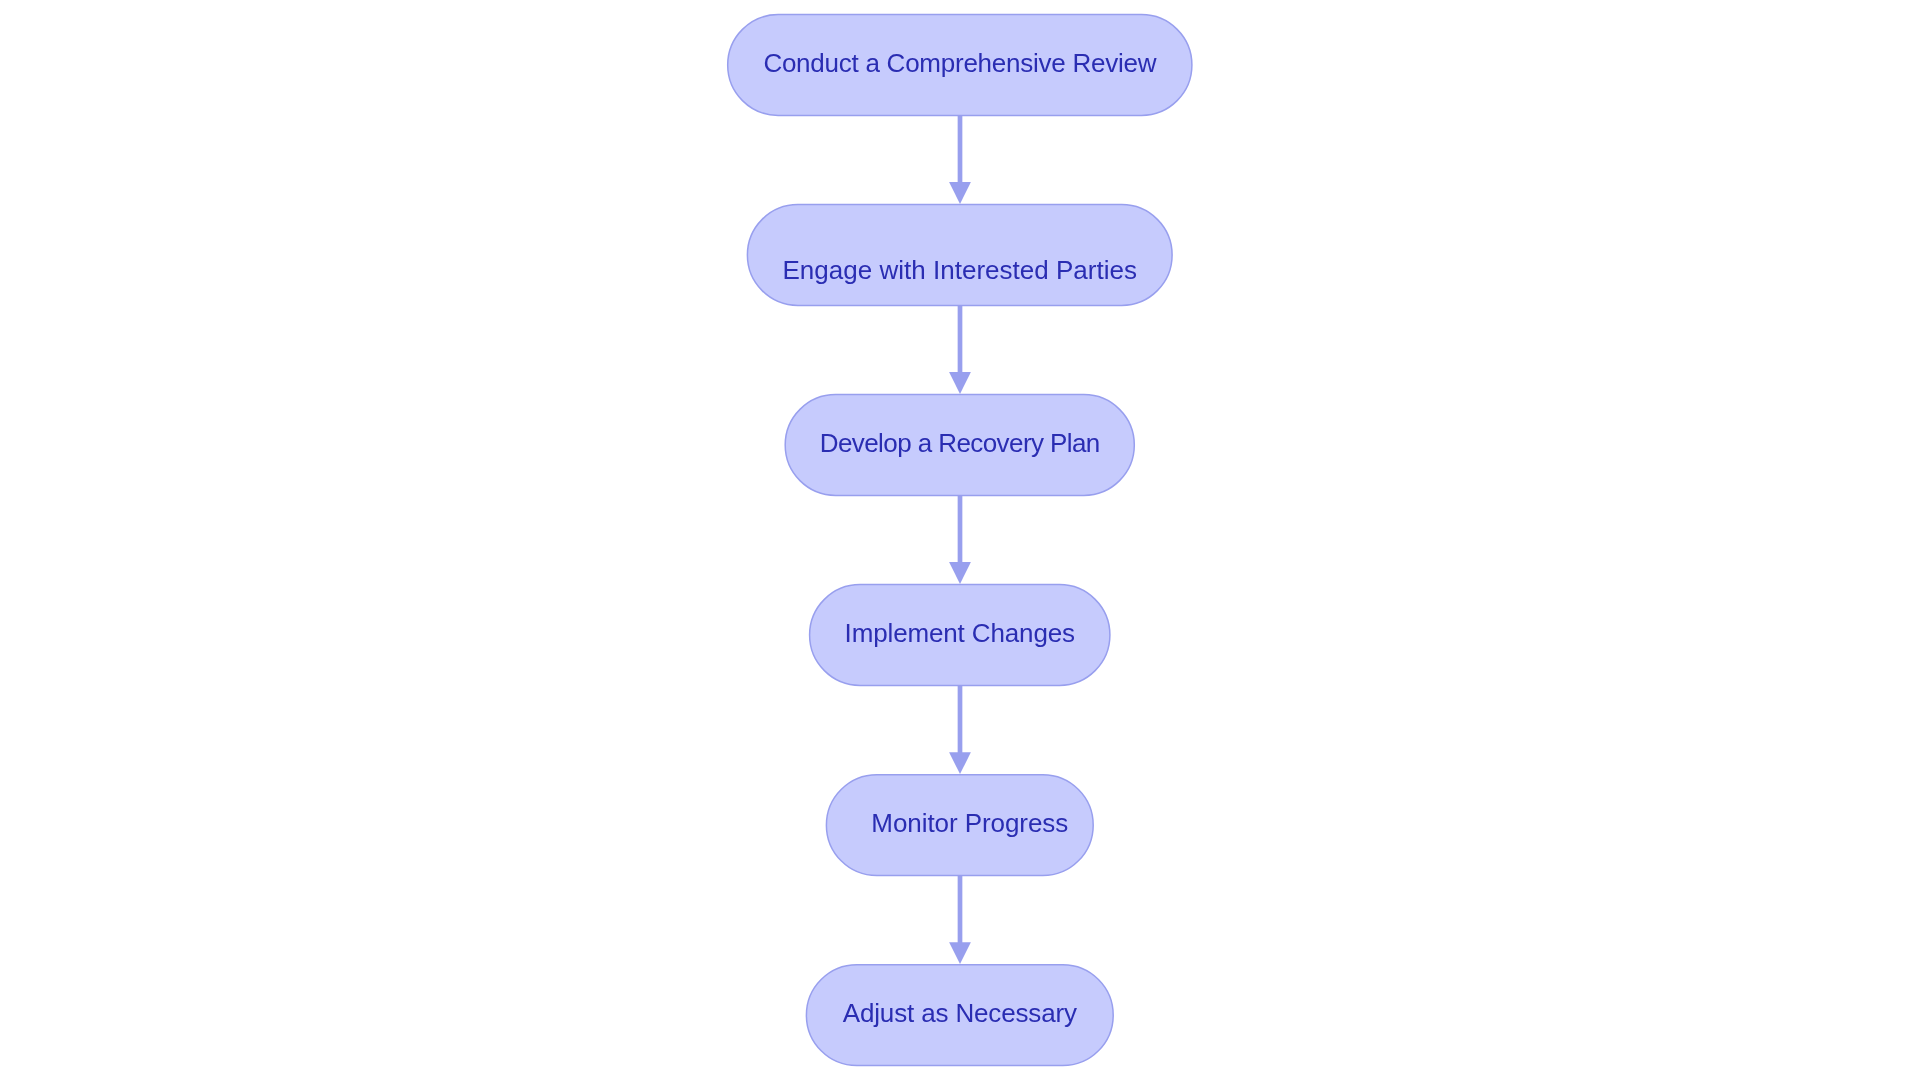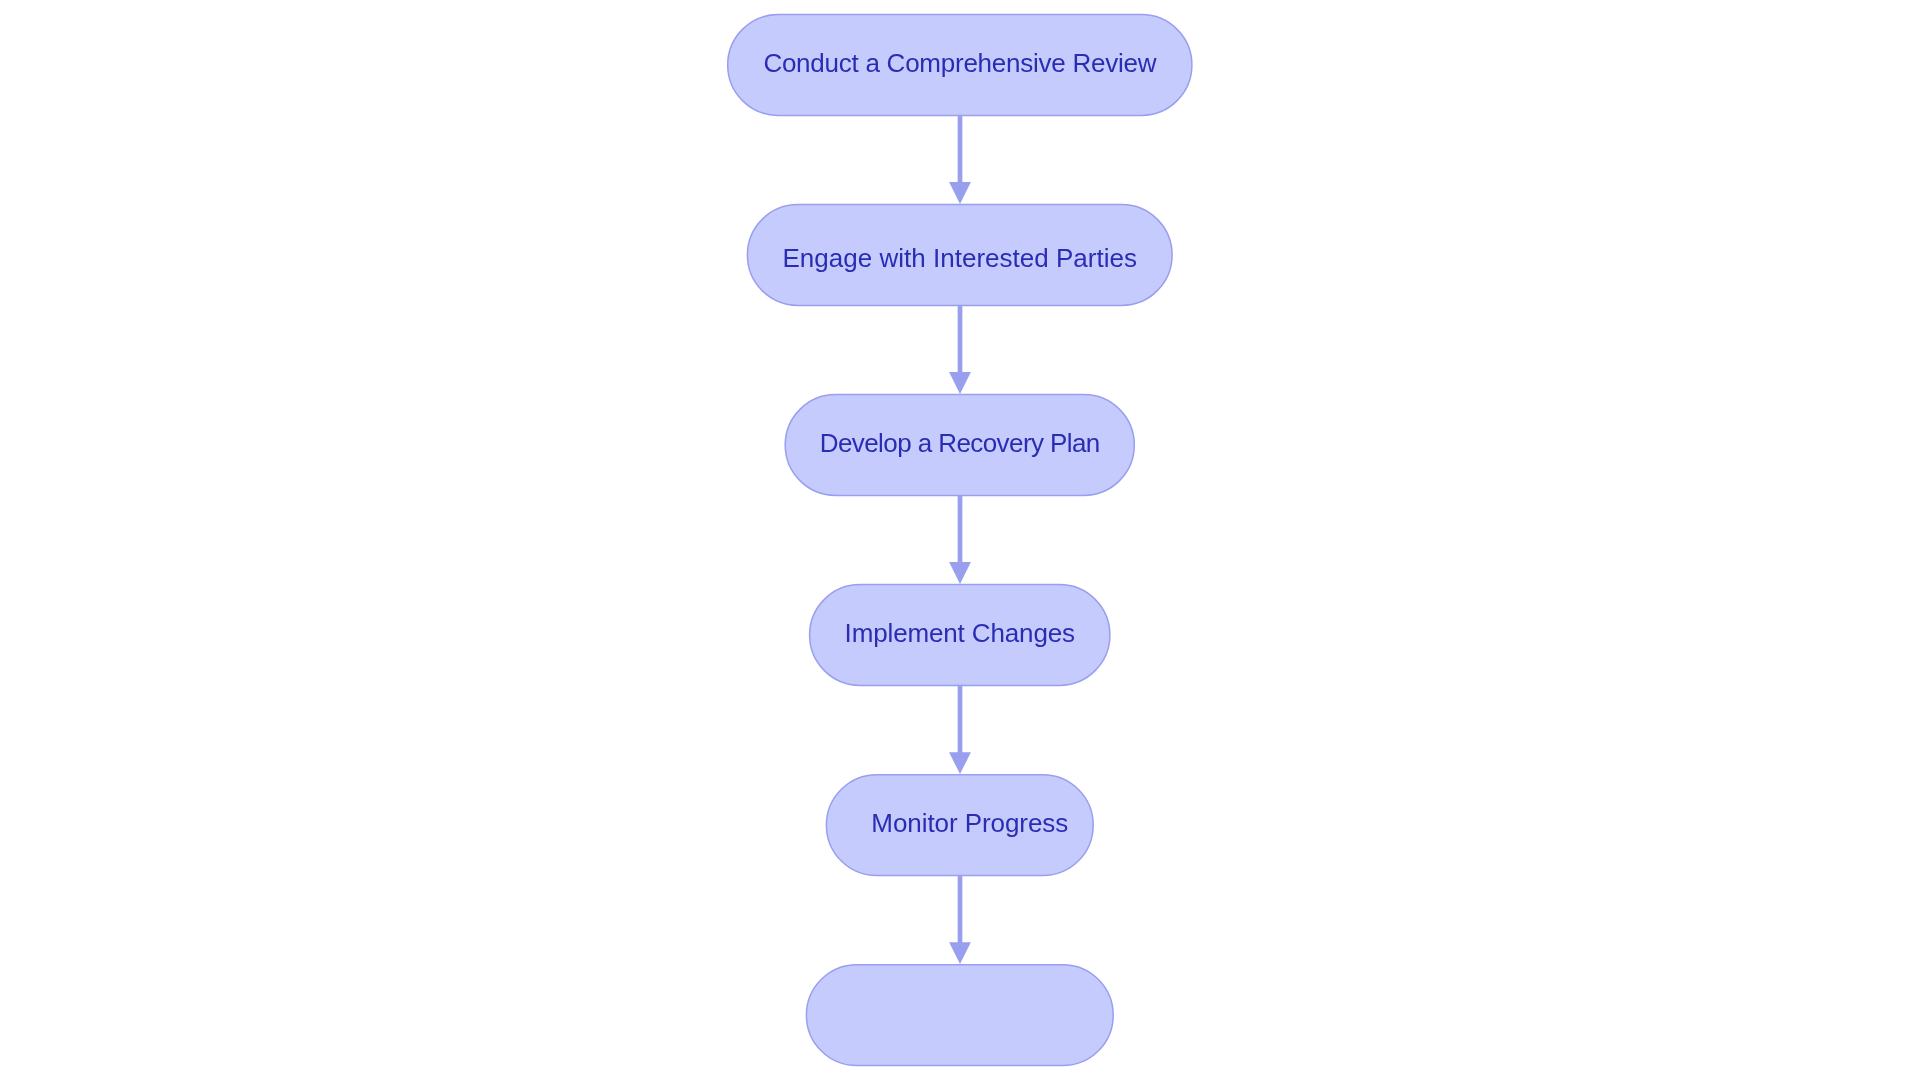--- a/index.html
+++ b/index.html
@@ -52,25 +52,28 @@
       <rect x="747.4" y="204.6" width="424.7" height="100.8" rx="50.4" fill="#c6cbfd" stroke="#989fee" stroke-width="1.5"></rect>
       <rect x="785.2" y="394.6" width="349.1" height="100.8" rx="50.4" fill="#c6cbfd" stroke="#989fee" stroke-width="1.5"></rect>
       <rect x="809.6" y="584.6" width="300.3" height="100.8" rx="50.4" fill="#c6cbfd" stroke="#989fee" stroke-width="1.5"></rect>
       <rect x="826.4" y="774.8" width="266.8" height="100.8" rx="50.4" fill="#c6cbfd" stroke="#989fee" stroke-width="1.5"></rect>
       <rect x="806.4" y="964.8" width="306.8" height="100.8" rx="50.4" fill="#c6cbfd" stroke="#989fee" stroke-width="1.5"></rect>
     </g>
   </svg>
   <div class="node" style="left: 727.7px; top: 14.6px; width: 464.2px; height: 100.8px;">
       <span class="lbl ls1">Conduct a Comprehensive Review</span>
     </div>
-  <div class="node" style="left: 747.4px; top: 197px; width: 424.7px; height: 126px;">
+  <div class="node" style="left: 747.4px; top: 209px; width: 424.7px; height: 126px;">
       <span class="lbl ls2">Engage with Interested Parties</span>
     </div>
   <div class="node" style="left: 809.6px; top: 584.6px; width: 300.3px; height: 100.8px;">
       <span class="lbl ls4">Implement Changes</span>
     </div>
   <div class="node" style="left: 785.2px; top: 394.6px; width: 349.1px; height: 100.8px;">
       <span class="lbl ls3">Develop a Recovery Plan</span>
     </div>
   <div class="node" style="left: 826.4px; top: 774.8px; width: 266.8px; height: 100.8px;">
       <span class="lbl ls5">Monitor Progress</span>
     </div>
+  <div class="node" style="left: 806.4px; top: 964.8px; width: 306.8px; height: 100.8px;">
+      <span class="lbl ls6">Adjust as Necessary</span>
+    </div>
 </div>
 
 </body></html>

